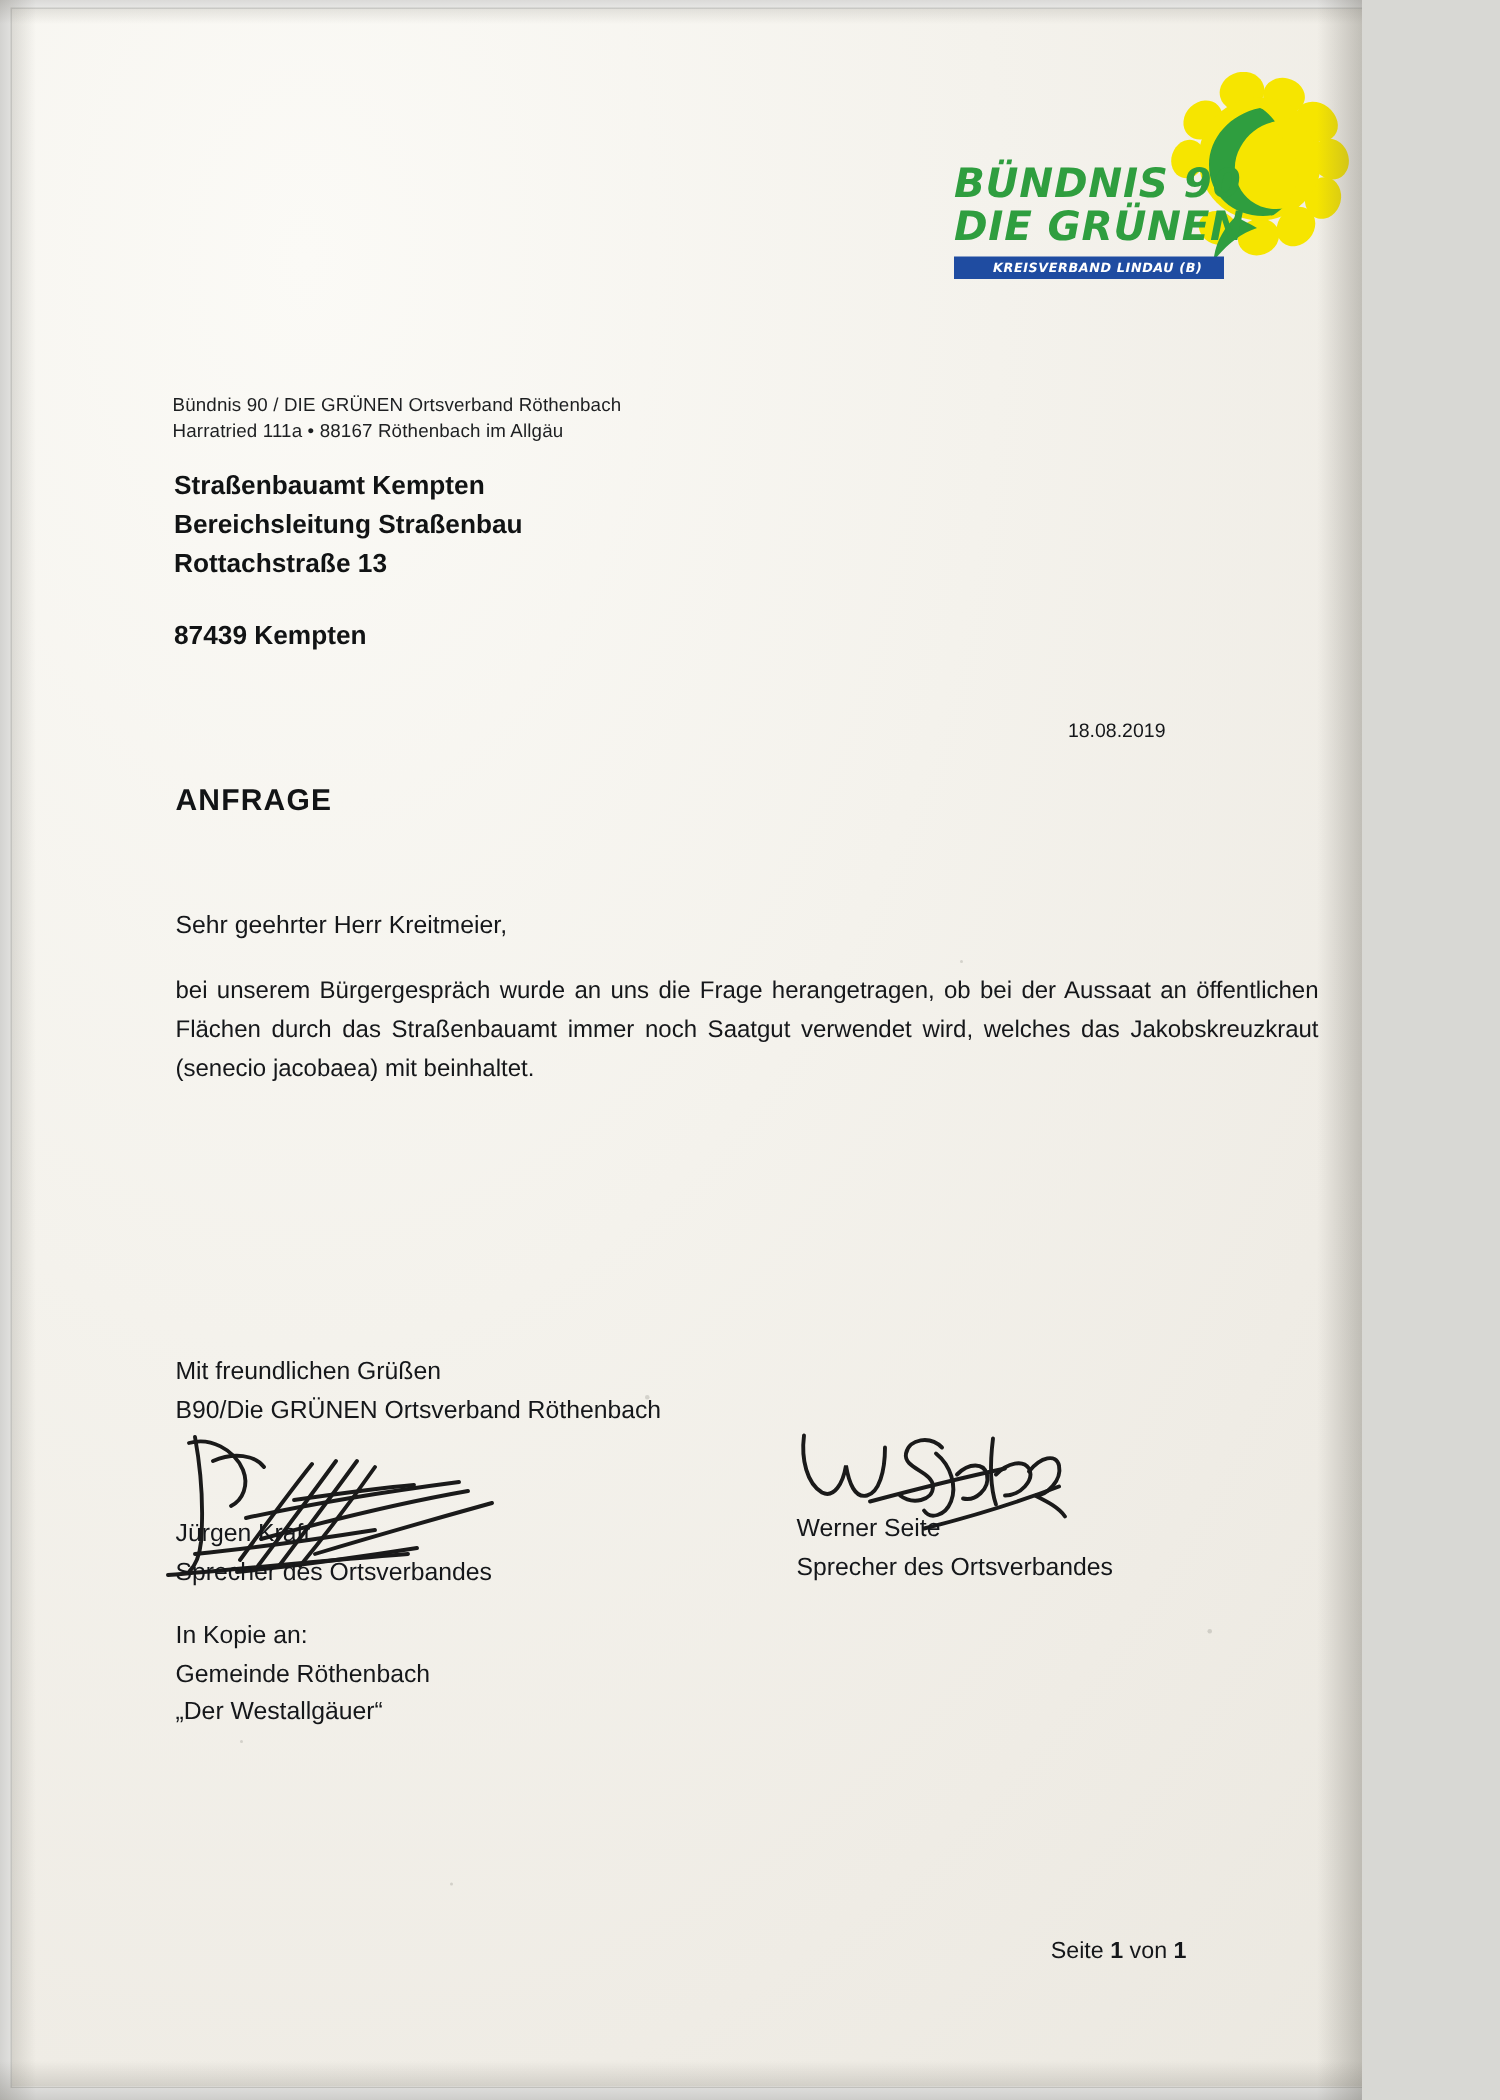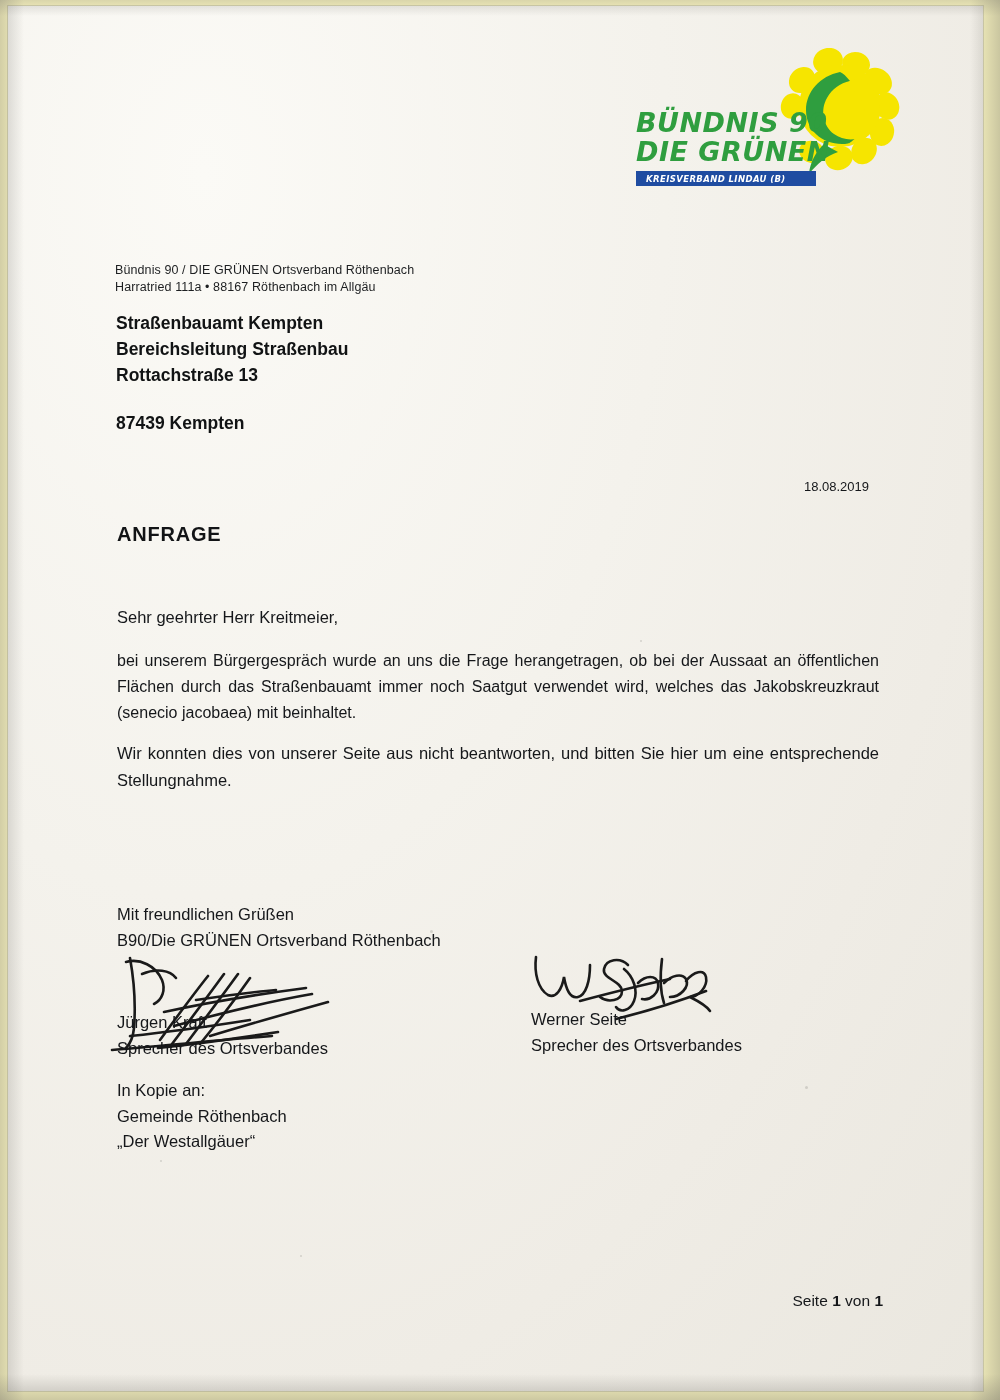--- a/index.html
+++ b/index.html
@@ -5,24 +5,24 @@
   html, body {
     margin: 0;
     padding: 0;
     background: #d8d8d4;
   }
   body {
     font-family: "Liberation Sans", sans-serif;
   }
   .page {
     position: relative;
-    width: 1000px;
+    width: 908px;
     height: 1400px;
     overflow: hidden;
-    background: #fef9c3;
+    background: #ffffff;
   }
   
   .sheet {
     position: absolute;
     left: 8px;
     top: 6px;
     width: 975px;
     height: 1385px;
     background:
       radial-gradient(ellipse at 20% 12%, #fbfaf6 0%, #f4f2ec 42%, #efece5 72%, #eae7df 100%);
@@ -98,21 +98,21 @@
     display: flex;
     align-items: center;
   }
   .logo-bar span {
     color: #ffffff;
     font-family: "DejaVu Sans", sans-serif;
     font-style: italic;
     font-weight: bold;
     font-size: 8.5px;
     letter-spacing: 0.4px;
-    padding-left: 10px;
+    padding-left: 26px;
     white-space: nowrap;
   }
   .sender-line {
     position: absolute;
     left: 115px;
     top: 262px;
     font-size: 12.5px;
     line-height: 1.32;
     color: #1d1f21;
     letter-spacing: 0.1px;
@@ -270,21 +270,20 @@
     <div>Rottachstraße 13</div>
     <div class="city">87439 Kempten</div>
   </div>
 
   <div class="date">18.08.2019</div>
 
   <div class="subject">ANFRAGE</div>
 
   <div class="salutation">Sehr geehrter Herr Kreitmeier,</div>
   <div class="para1">bei unserem Bürgergespräch wurde an uns die Frage herangetragen, ob bei der Aussaat an öffentlichen Flächen durch das Straßenbauamt immer noch Saatgut verwendet wird, welches das Jakobskreuzkraut (senecio jacobaea) mit beinhaltet.</div>
-  <div class="para2">Wir konnten dies von unserer Seite aus nicht beantworten, und bitten Sie hier um eine entsprechende Stellungnahme.</div>
 
   <div class="closing">
     <div>Mit freundlichen Grüßen</div>
     <div>B90/Die GRÜNEN Ortsverband Röthenbach</div>
   </div>
 
   <svg class="sig-svg sig-left-svg" width="300" height="120" viewBox="0 0 300 120">
     <g fill="none" stroke="#1a1a1a" stroke-width="2.6" stroke-linecap="round">
       <path d="M30 18 C34 40 36 62 34 88 C33 98 30 104 26 108"></path>
       <path d="M26 22 C40 18 56 26 62 40 C66 50 62 60 54 64"></path>

